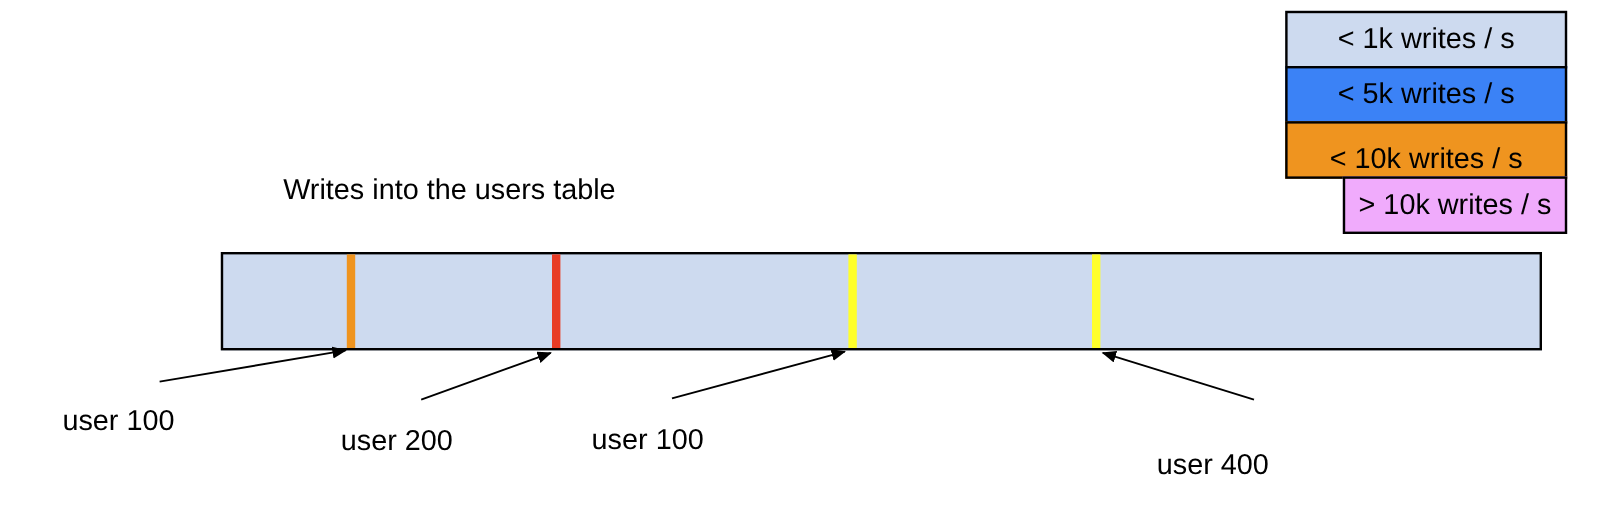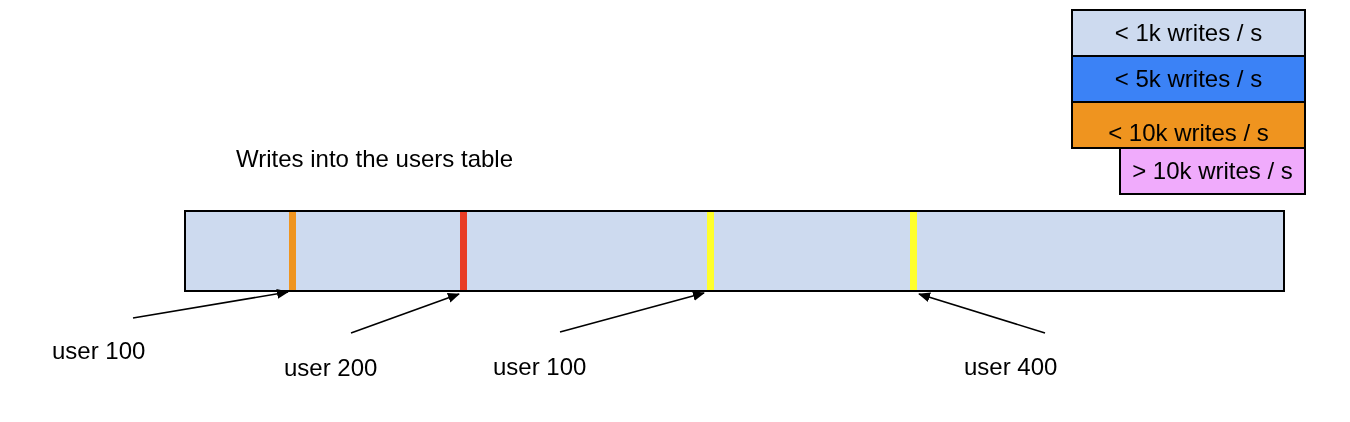--- a/index.html
+++ b/index.html
@@ -58,21 +58,21 @@
   .stripe-user-300 { left: 521px; }
   .stripe-user-400 { left: 724px; }
   .user-label {
     position: absolute;
     font-size: 24px;
     white-space: nowrap;
   }
   .label-user-100 { left: 52px;  top: 337px; }
   .label-user-200 { left: 284px; top: 354px; }
   .label-user-300 { left: 493px; top: 353px; }
-  .label-user-400 { left: 964px; top: 353px; }
+  .label-user-400 { left: 964px; top: 374px; }
   .arrows {
     position: absolute;
     left: 0;
     top: 0;
     pointer-events: none;
   }
   .arrows line {
     stroke: #000;
     stroke-width: 1.6;
   }

